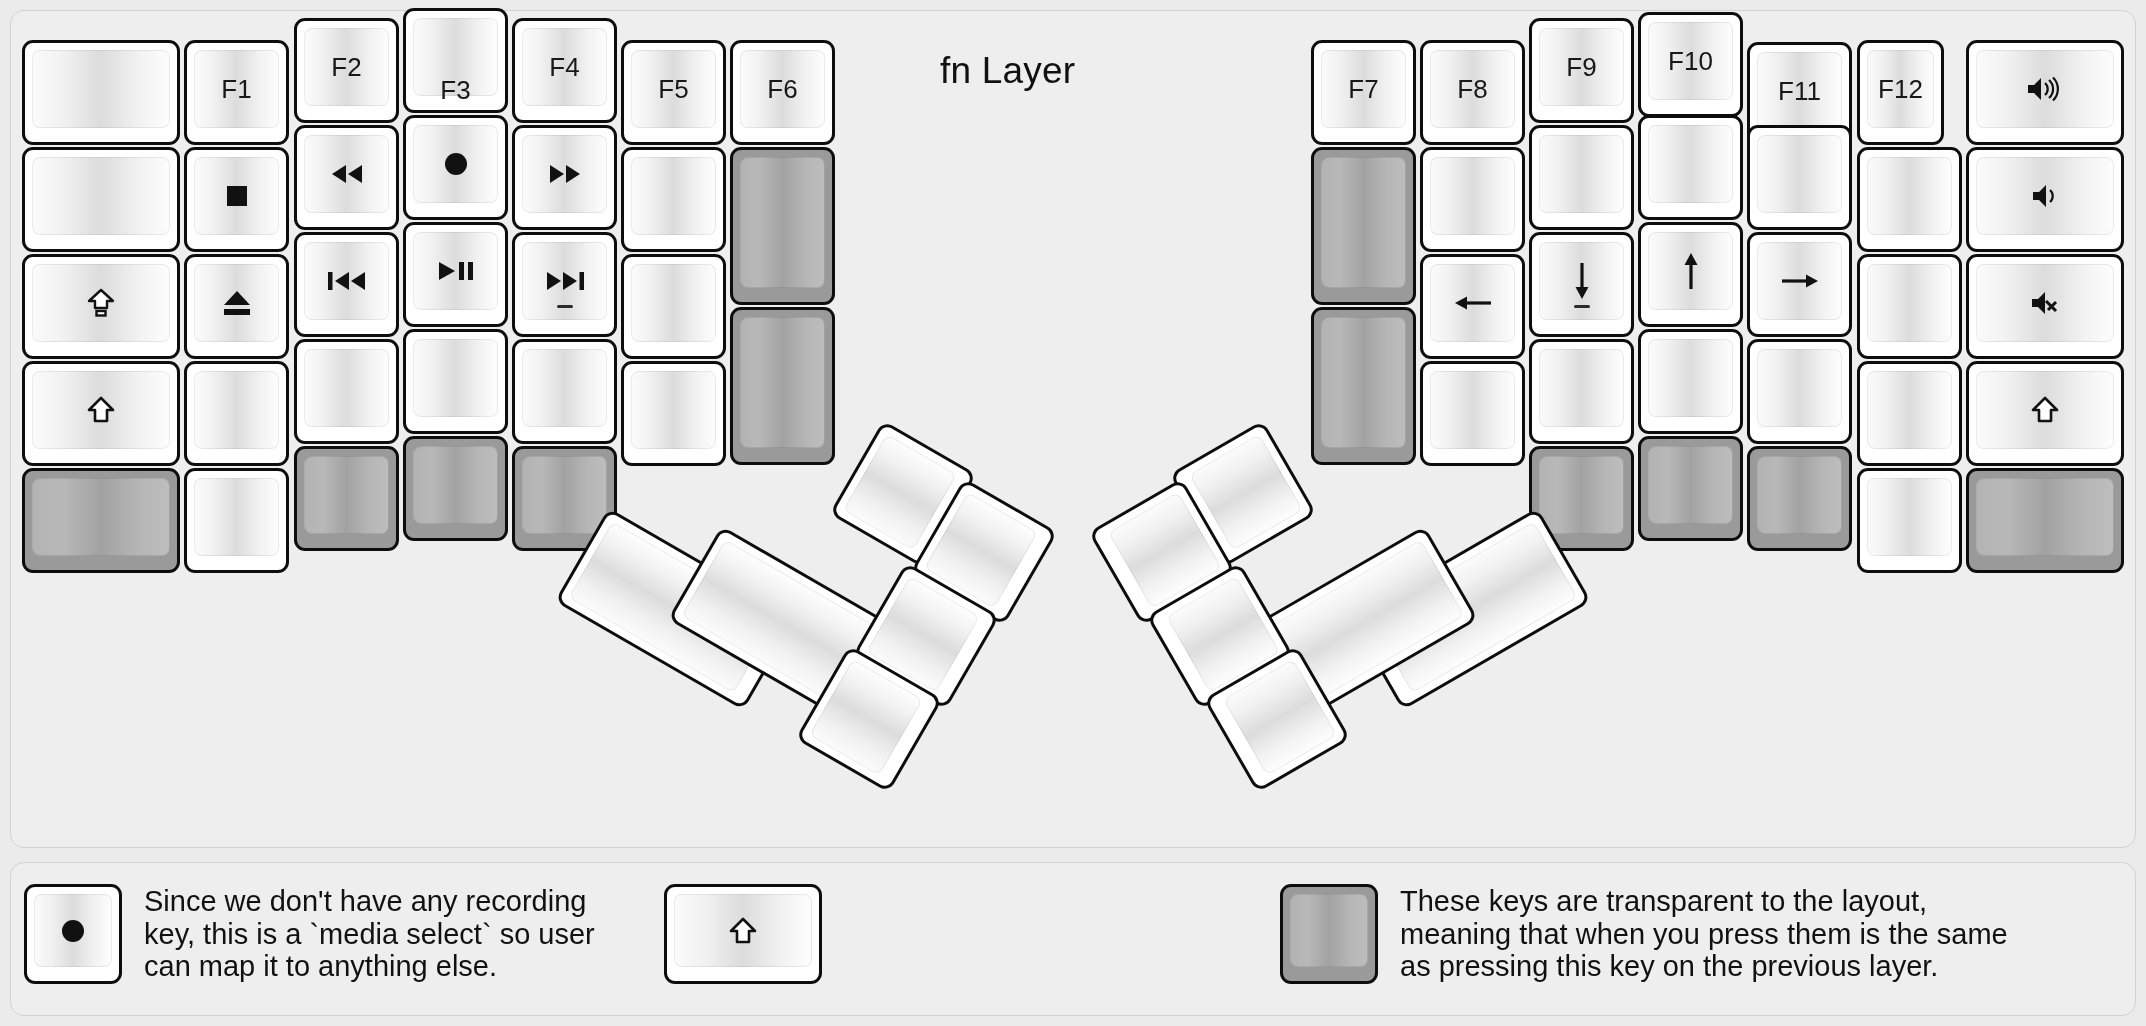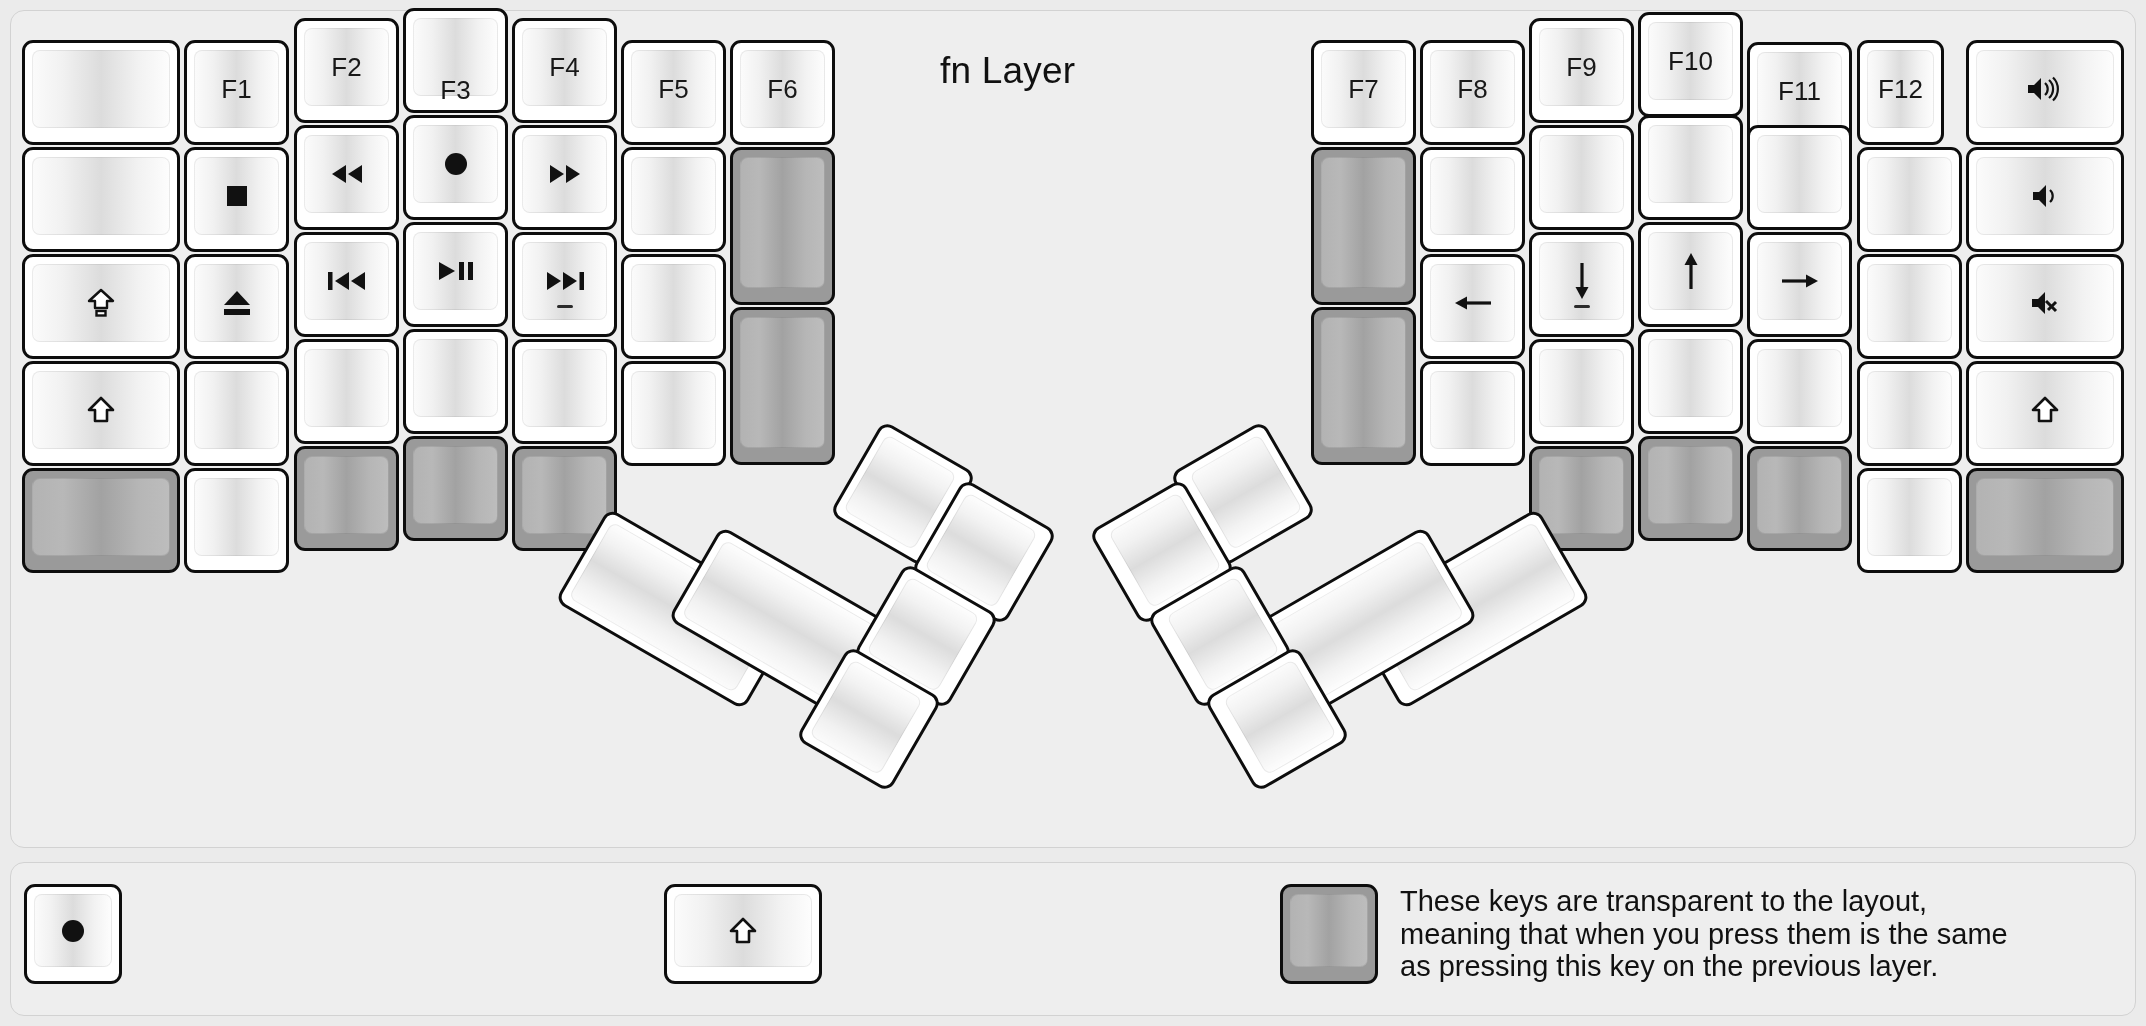--- a/index.html
+++ b/index.html
@@ -460,20 +460,23 @@
   <div id="legend-layer">
       <div class="legend-item" style="left: 24px; top: 884px;">
         <div class="legend-key" style="width: 98px; height: 100px;">
           <div class="cap"></div>
           <span class="legend glyph">
             <svg class="ico" width="26" height="26" viewBox="0 0 26 26">
               <circle cx="13" cy="13" r="11" fill="#111"></circle>
             </svg>
           </span>
         </div>
+        <div class="legend-text">Since we don't have any recording
+key, this is a `media select` so user
+can map it to anything else.</div>
       </div>
       <div class="legend-item" style="left: 664px; top: 884px;">
         <div class="legend-key" style="width: 158px; height: 100px;">
           <div class="cap"></div>
           <span class="legend glyph">
             <svg class="ico" width="28" height="30" viewBox="0 0 28 30">
               <path d="M14 3 L26 15 L20 15 L20 26 L8 26 L8 15 L2 15 Z" fill="#fff" stroke="#111" stroke-width="2.6" stroke-linejoin="round"></path>
             </svg>
           </span>
         </div>

